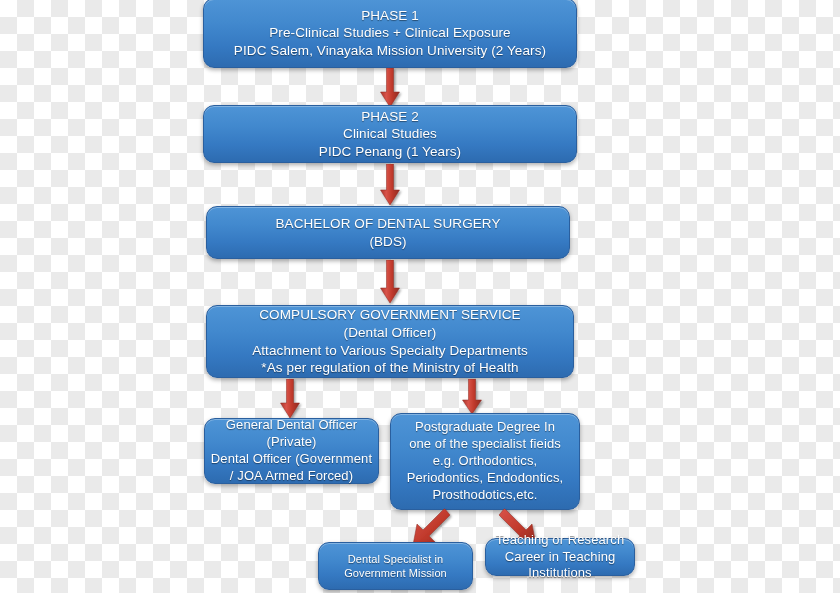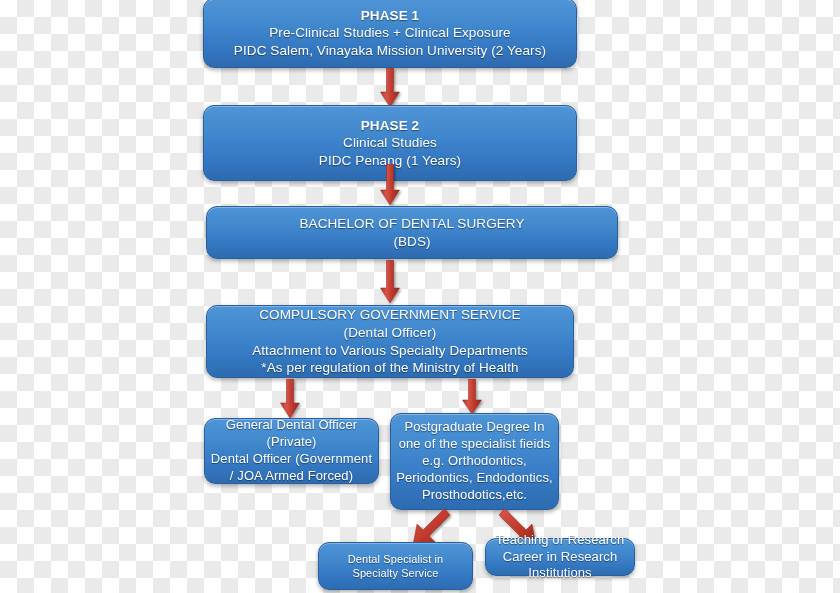--- a/index.html
+++ b/index.html
@@ -47,30 +47,30 @@
     text-shadow: 0 1px 1px rgba(0,0,0,0.45);
     line-height: 1.30;
     letter-spacing: 0.1px;
     padding: 2px 8px;
   }
   .node .line {
     display: block;
     white-space: nowrap;
   }
   .node .line.bold {
-    font-weight: bold;
+    font-weight: normal;
   }
 
   
   #node-phase1 { left: 203px; top: -2px;  width: 374px; height: 70px;  font-size: 13.5px; }
-  #node-phase2 { left: 203px; top: 105px; width: 374px; height: 76px;  font-size: 13.5px; }
-  #node-bds    { left: 206px; top: 206px; width: 412px; height: 53px;  font-size: 13.5px; }
+  #node-phase2 { left: 203px; top: 105px; width: 374px; height: 58px;  font-size: 13.5px; }
+  #node-bds    { left: 206px; top: 206px; width: 364px; height: 53px;  font-size: 13.5px; }
   #node-cgs    { left: 206px; top: 305px; width: 368px; height: 73px;  font-size: 13.5px; }
   #node-gdo    { left: 204px; top: 418px; width: 175px; height: 66px;  font-size: 13px; }
-  #node-pg     { left: 390px; top: 413px; width: 169px; height: 97px;  font-size: 13px; border-radius: 11px; }
+  #node-pg     { left: 390px; top: 413px; width: 190px; height: 97px;  font-size: 13px; border-radius: 11px; }
   #node-spec   { left: 318px; top: 542px; width: 155px; height: 48px;  font-size: 11px; }
   #node-teach  { left: 485px; top: 538px; width: 150px; height: 38px;  font-size: 13px; }
 
   
   .arrow {
     position: absolute;
   }
   .arrow svg { display: block; }
 </style>
 </head>
@@ -173,22 +173,22 @@
   </div>
 
   <div class="arrow" style="left:497px; top:508px;">
     <svg width="48" height="40" viewBox="0 0 48 40" filter="url(#arrowShadow)">
       <polygon points="7,1 2,7 23,28 17,34 39,37 35,16 29,22 8,1" fill="url(#arrowGradD)" stroke="#8f2b22" stroke-width="0.5"></polygon>
     </svg>
   </div>
 
   <div class="node" id="node-spec">
     <span class="line">Dental Specialist in</span>
-    <span class="line">Specialty Service</span>
+    <span class="line">Government Mission</span>
   </div>
 
   <div class="node" id="node-teach">
     <span class="line">Teaching or Research</span>
-    <span class="line">Career in Research</span>
+    <span class="line">Career in Teaching</span>
     <span class="line">Institutions</span>
   </div>
 
 </div>
 
 </body></html>

